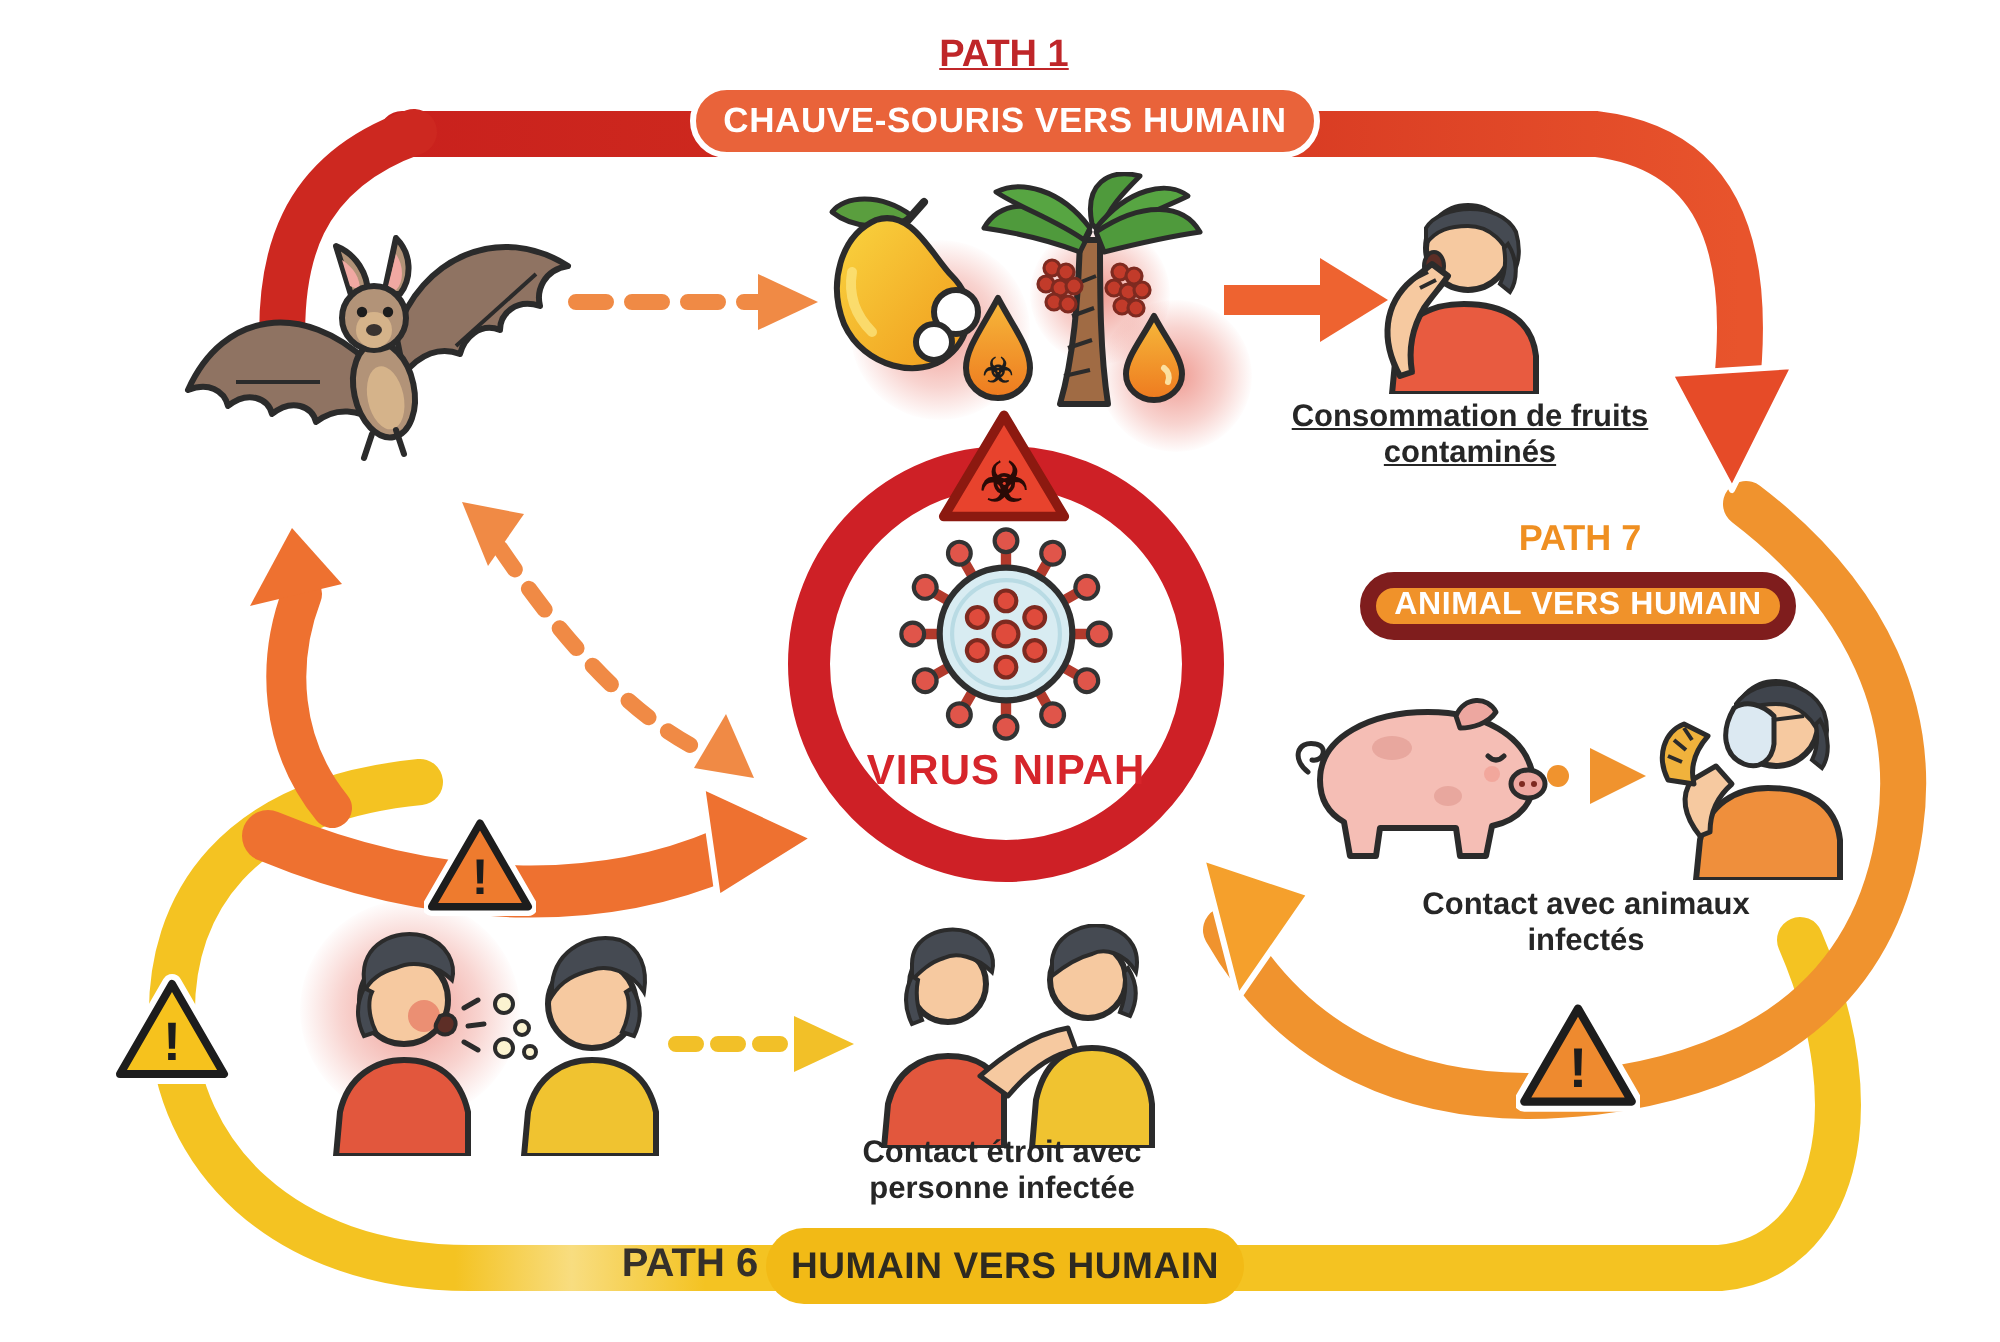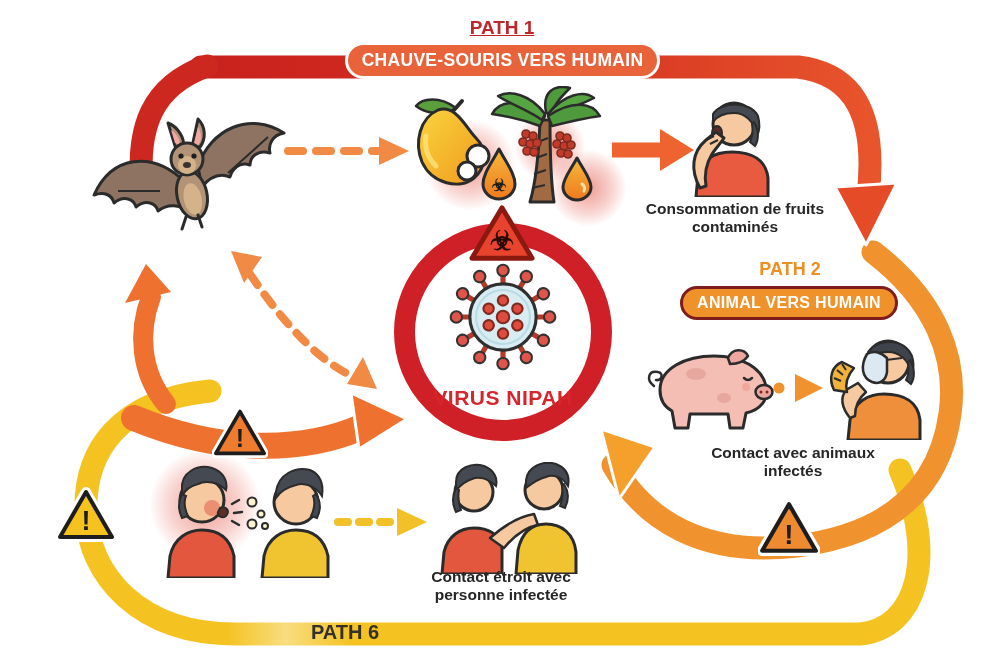--- a/index.html
+++ b/index.html
@@ -5,34 +5,34 @@
   html,body{margin:0;padding:0;background:#fff;}
   .stage{position:relative;width:1000px;height:671px;background:#ffffff;overflow:hidden;
          font-family:"Liberation Sans",sans-serif;}
   .glow{position:absolute;border-radius:50%;z-index:1;
         background:radial-gradient(circle, rgba(224,58,40,.5) 0%, rgba(224,58,40,.22) 45%, rgba(224,58,40,0) 72%);}
   .bands{position:absolute;left:0;top:0;z-index:1;}
   .illus{position:absolute;z-index:2;}
   .center-circle{position:absolute;left:394px;top:223px;width:218px;height:218px;box-sizing:border-box;
                  border:21px solid #ce2026;border-radius:50%;background:#fff;z-index:2;
                  display:flex;flex-direction:column;align-items:center;justify-content:flex-start;padding-top:16px;}
-  .virus-label{font-size:21px;font-weight:800;color:#d6252b;letter-spacing:.5px;margin-top:12px;}
+  .virus-label{font-size:21px;font-weight:800;color:#d6252b;letter-spacing:.5px;margin-top:0px;}
   .pill{position:absolute;z-index:3;display:flex;align-items:center;justify-content:center;
         border-radius:22px;font-weight:800;letter-spacing:.3px;text-align:center;}
   .pill1{left:345px;top:42px;width:315px;height:37px;background:#e9633a;border:3px solid #fff;
          color:#fff;font-size:17.5px;box-sizing:border-box;text-align:center;}
-  .pill2{left:680px;top:286px;width:218px;height:34px;background:#f0922a;border:3px solid #7f1d1d;
+  .pill2{left:680px;top:286px;width:218px;height:34px;background:#f0922a;border:8px solid #7f1d1d;
          color:#fff;font-size:16px;box-sizing:border-box;}
   .pill3{left:383px;top:614px;width:239px;height:38px;background:#f2ba16;color:#2e2a20;font-size:18.5px;}
   .path-label{position:absolute;z-index:3;font-weight:800;text-align:center;}
   .pl1{left:432px;top:17px;width:140px;font-size:19px;color:#bf2629;text-decoration:underline;}
   .pl2{left:720px;top:259px;width:140px;font-size:18px;color:#ef8f21;}
   .pl3{left:280px;top:621px;width:130px;font-size:20px;color:#35302a;}
   .caption{position:absolute;z-index:3;font-weight:700;font-size:15.5px;line-height:1.16;color:#262626;text-align:center;}
-  .cap1{left:645px;top:200px;width:180px;}
+  .cap1{left:645px;top:200px;width:180px;text-decoration:underline;}
   .cap2{left:707px;top:444px;width:172px;}
   .cap3{left:403px;top:568px;width:196px;}
   .tri{position:absolute;z-index:3;}
 </style>
 </head>
 <body>
 
 <div class="stage">
 
   <div class="glow" style="left:425px;top:120px;width:90px;height:90px;"></div>
@@ -380,21 +380,22 @@
   <div class="tri" style="left:758px;top:498px;">
     <svg width="62" height="58" viewBox="0 0 60 56">
       <path d="M30 6 L56 51 H4 Z" fill="none" stroke="#fff" stroke-width="10" stroke-linejoin="round"></path>
       <path d="M30 6 L56 51 H4 Z" fill="#ee8a2f" stroke="#1d1d1d" stroke-width="4" stroke-linejoin="round"></path>
       <text x="30" y="44" font-size="27" font-weight="bold" fill="#1d1d1d" text-anchor="middle">!</text>
     </svg>
   </div>
 
   <div class="path-label pl1">PATH 1</div>
   <div class="pill pill1">CHAUVE-SOURIS VERS HUMAIN</div>
-  <div class="path-label pl2">PATH 2</div>
+  <div class="path-label pl2">PATH 7</div>
   <div class="pill pill2">ANIMAL VERS HUMAIN</div>
   <div class="path-label pl3">PATH 6</div>
+  <div class="pill pill3">HUMAIN VERS HUMAIN</div>
 
   <div class="caption cap1">Consommation de fruits contaminés</div>
   <div class="caption cap3">Contact étroit avec personne infectée</div>
   <div class="caption cap2">Contact avec animaux infectés</div>
 
 </div>
 
 </body></html>

